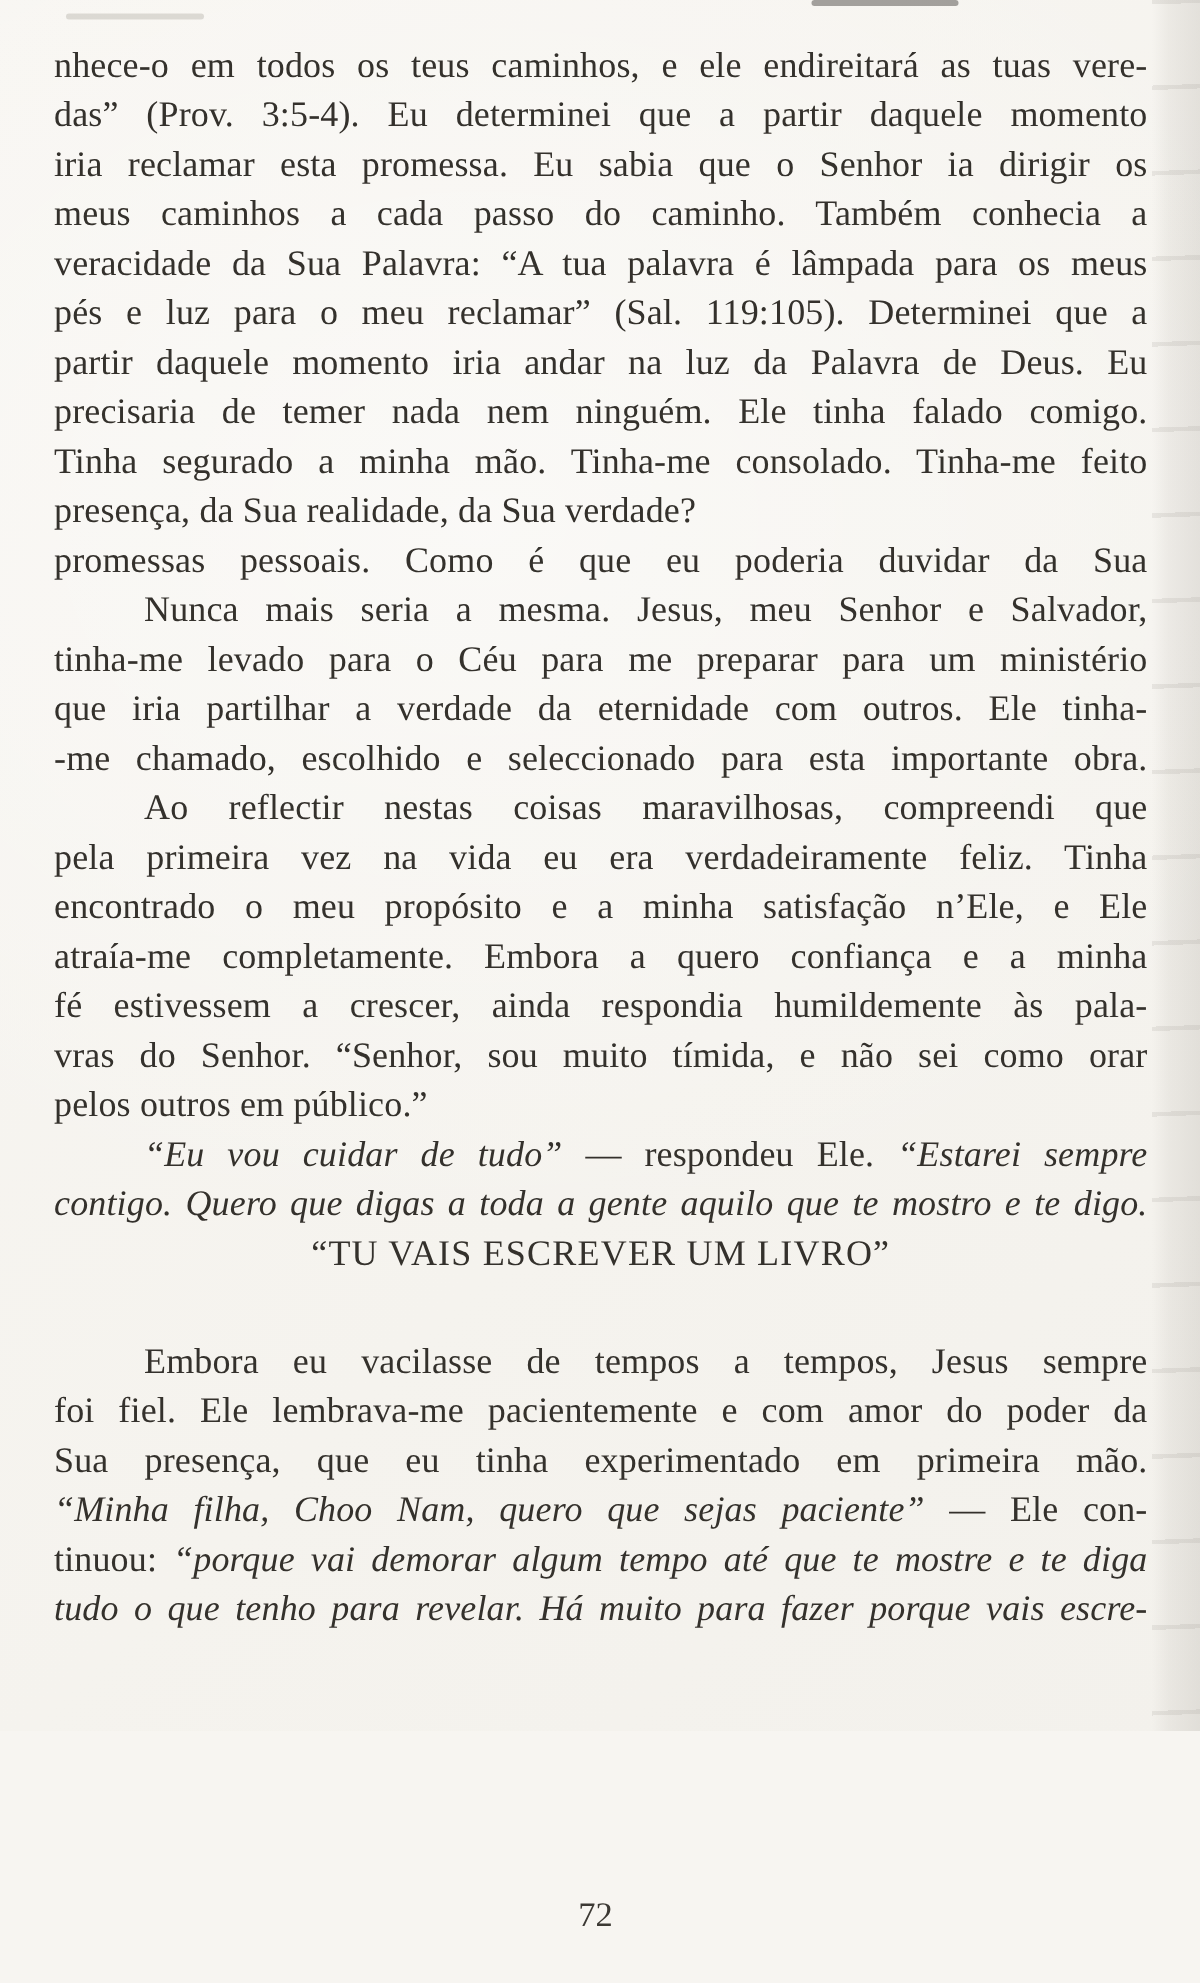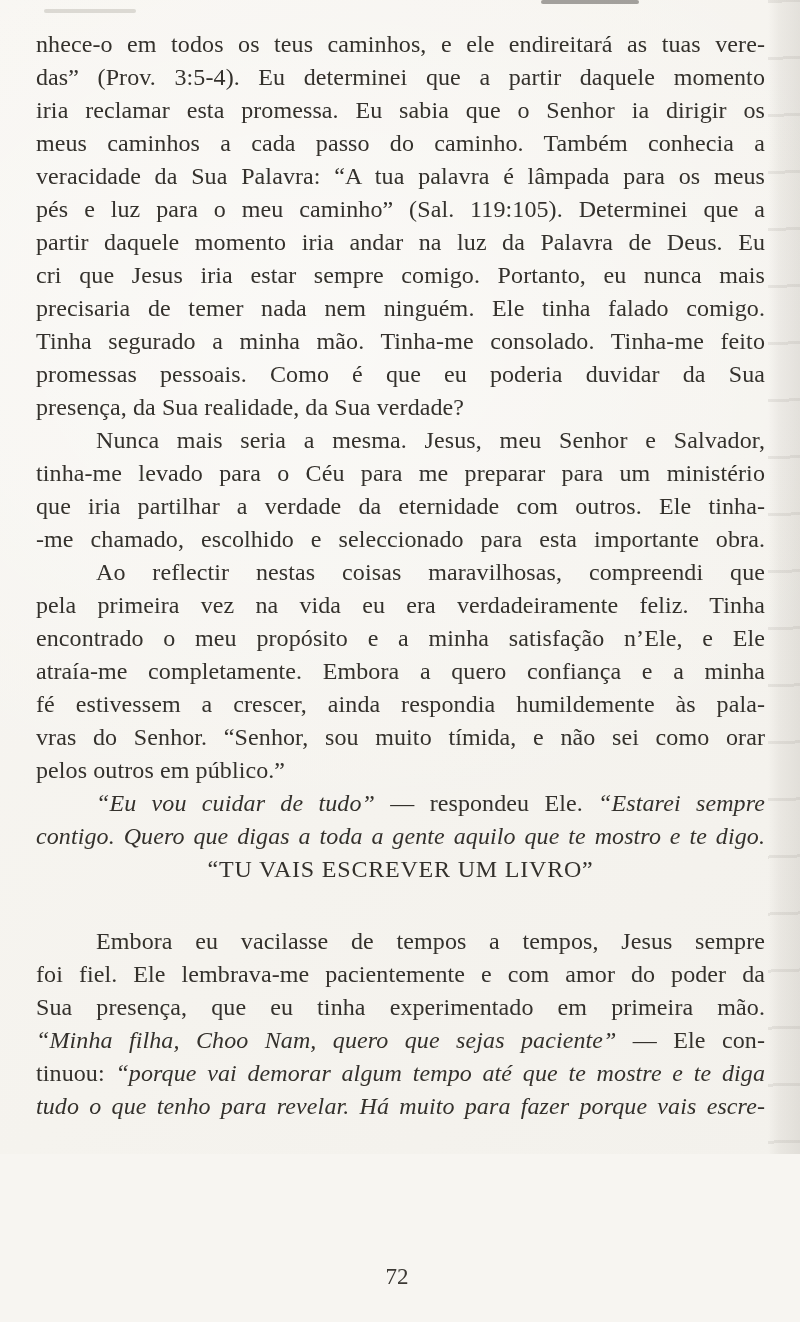--- a/index.html
+++ b/index.html
@@ -67,27 +67,26 @@
   <div class="artifact-top-smudge"></div>
   <div class="edge-shadow"></div>
 
   <div class="text-column">
       <div class="para">
         <div class="line"><span>nhece-o em todos os teus caminhos, e ele endireitará as tuas vere-</span></div>
         <div class="line"><span>das” (Prov. 3:5-4). Eu determinei que a partir daquele momento</span></div>
         <div class="line"><span>iria reclamar esta promessa. Eu sabia que o Senhor ia dirigir os</span></div>
         <div class="line"><span>meus caminhos a cada passo do caminho. Também conhecia a</span></div>
         <div class="line"><span>veracidade da Sua Palavra: “A tua palavra é lâmpada para os meus</span></div>
-        <div class="line"><span>pés e luz para o meu caminho” (Sal. 119:105). Determinei que a</span></div>
+        <div class="line"><span>pés e luz para o meu reclamar” (Sal. 119:105). Determinei que a</span></div>
         <div class="line"><span>partir daquele momento iria andar na luz da Palavra de Deus. Eu</span></div>
-        <div class="line"><span>cri que Jesus iria estar sempre comigo. Portanto, eu nunca mais</span></div>
         <div class="line"><span>precisaria de temer nada nem ninguém. Ele tinha falado comigo.</span></div>
         <div class="line"><span>Tinha segurado a minha mão. Tinha-me consolado. Tinha-me feito</span></div>
+        <div class="line last"><span>presença, da Sua realidade, da Sua verdade?</span></div>
         <div class="line"><span>promessas pessoais. Como é que eu poderia duvidar da Sua</span></div>
-        <div class="line last"><span>presença, da Sua realidade, da Sua verdade?</span></div>
       </div>
       <div class="para">
         <div class="line indent"><span>Nunca mais seria a mesma. Jesus, meu Senhor e Salvador,</span></div>
         <div class="line"><span>tinha-me levado para o Céu para me preparar para um ministério</span></div>
         <div class="line"><span>que iria partilhar a verdade da eternidade com outros. Ele tinha-</span></div>
         <div class="line"><span>-me chamado, escolhido e seleccionado para esta importante obra.</span></div>
       </div>
       <div class="para">
         <div class="line indent"><span>Ao reflectir nestas coisas maravilhosas, compreendi que</span></div>
         <div class="line"><span>pela primeira vez na vida eu era verdadeiramente feliz. Tinha</span></div>

